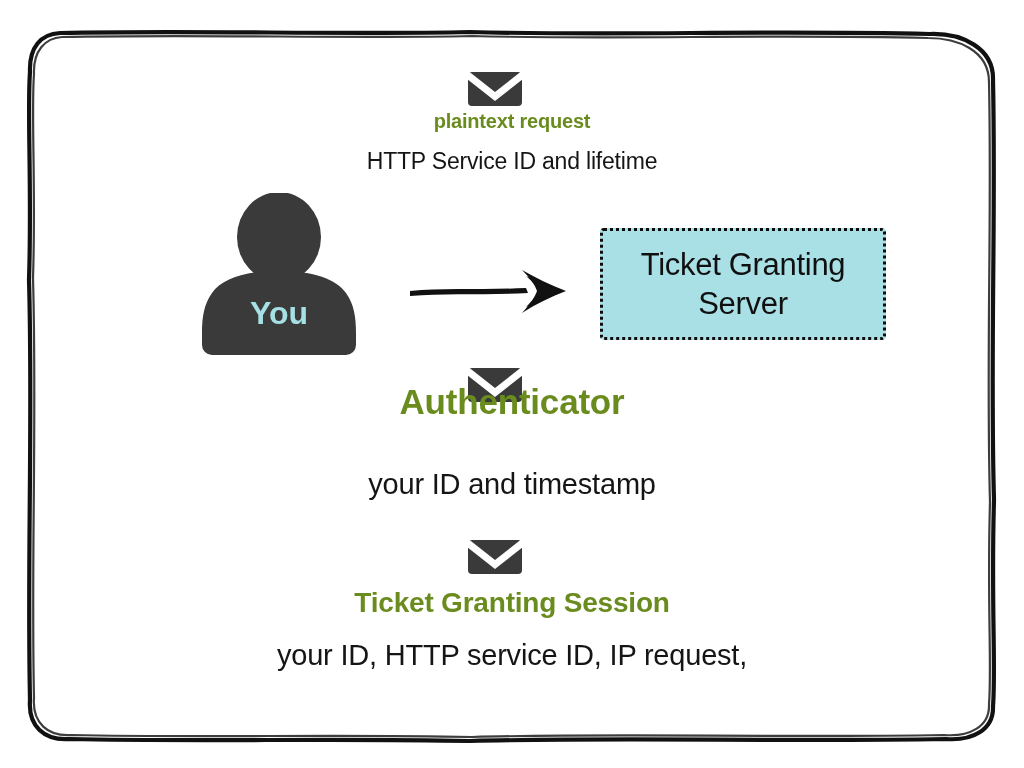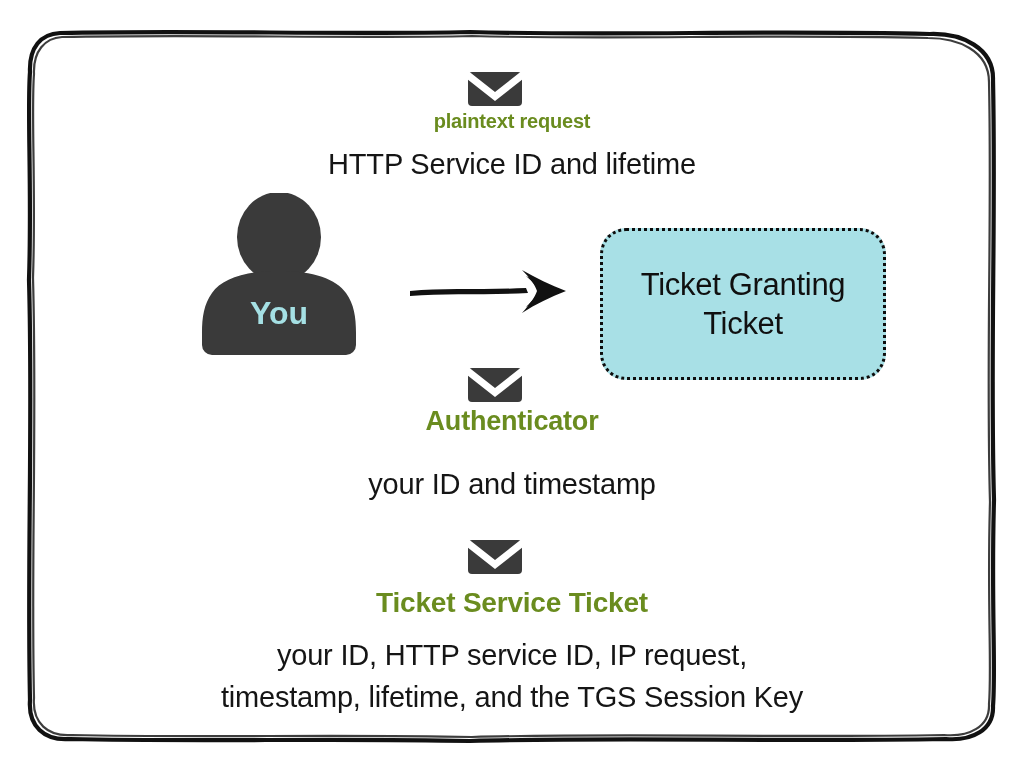--- a/index.html
+++ b/index.html
@@ -41,24 +41,24 @@
     position: absolute;
     width: 100%;
     left: 0;
     text-align: center;
     color: #151515;
     letter-spacing: -0.2px;
   }
 
   
   #m1-title { top: 110px; font-size: 20px; }
-  #m1-body  { top: 148px; font-size: 29px; }
+  #m1-body  { top: 148px; font-size: 23px; }
 
   
-  #m2-title { top: 406px; font-size: 27px; }
+  #m2-title { top: 382px; font-size: 35px; }
   #m2-body  { top: 448px; font-size: 29px; margin-top: 20px; }
 
   
   #m3-title { top: 587px; font-size: 28px; }
   #m3-body  { top: 634px; font-size: 29px; line-height: 42px; }
 
   
   #person {
     position: absolute;
     left: 196px;
@@ -87,24 +87,24 @@
     width: 170px;
     height: 60px;
   }
 
   
   #server-box {
     position: absolute;
     left: 600px;
     top: 228px;
     width: 286px;
-    height: 152px;
+    height: 112px;
     background: #a8e0e6;
     border: 3px dotted #0d0d0d;
-    border-radius: 26px;
+    border-radius: 4px;
     box-sizing: border-box;
     display: flex;
     align-items: center;
     justify-content: center;
   }
   #server-label {
     font-size: 31px;
     color: #101010;
     text-align: center;
     line-height: 39px;
@@ -169,32 +169,31 @@
   <path d="M6 33 C 40 30, 80 32, 122 30 L 124 35 C 82 37, 42 35, 6 38 Z" fill="#111111"></path>
   <path d="M118 12 C 132 20, 146 27, 162 33 C 146 39, 132 46, 118 55
            C 126 46, 131 39, 133 33 C 131 27, 126 20, 118 12 Z" fill="#111111"></path>
   <path d="M122 18 C 134 24, 146 29, 158 33 C 146 38, 134 43, 122 49
            C 129 42, 133 37, 134 33 C 133 29, 129 24, 122 18 Z" fill="#111111"></path>
 </svg>
 
 <div id="server-box">
   <div id="server-label">
     <span>Ticket Granting</span><br>
-    <span>Ticket</span>
+    <span>Server</span>
   </div>
 </div>
 
 <svg class="envelope" style="left:468px; top:366px;" width="54" height="38" viewBox="0 0 54 38">
   <path d="M4 2 H50 A4 4 0 0 1 54 6 V32 A4 4 0 0 1 50 36 H4 A4 4 0 0 1 0 32 V6 A4 4 0 0 1 4 2 Z" fill="#3a3a3a"></path>
   <path d="M-1 0 L27 22 L55 0 L55 9 L27 31 L-1 9 Z" fill="#ffffff"></path>
 </svg>
 <div id="m2-title" class="msg-title">Authenticator</div>
 <div id="m2-body" class="msg-body">your ID and timestamp</div>
 
 <svg class="envelope" style="left:468px; top:538px;" width="54" height="38" viewBox="0 0 54 38">
   <path d="M4 2 H50 A4 4 0 0 1 54 6 V32 A4 4 0 0 1 50 36 H4 A4 4 0 0 1 0 32 V6 A4 4 0 0 1 4 2 Z" fill="#3a3a3a"></path>
   <path d="M-1 0 L27 22 L55 0 L55 9 L27 31 L-1 9 Z" fill="#ffffff"></path>
 </svg>
-<div id="m3-title" class="msg-title">Ticket Service Ticket</div>
+<div id="m3-title" class="msg-title">Ticket Granting Session</div>
 <div id="m3-body" class="msg-body">
   <span>your ID, HTTP service ID, IP request,</span><br>
-  <span>timestamp, lifetime, and the TGS Session Key</span>
 </div>
 
 </body></html>

